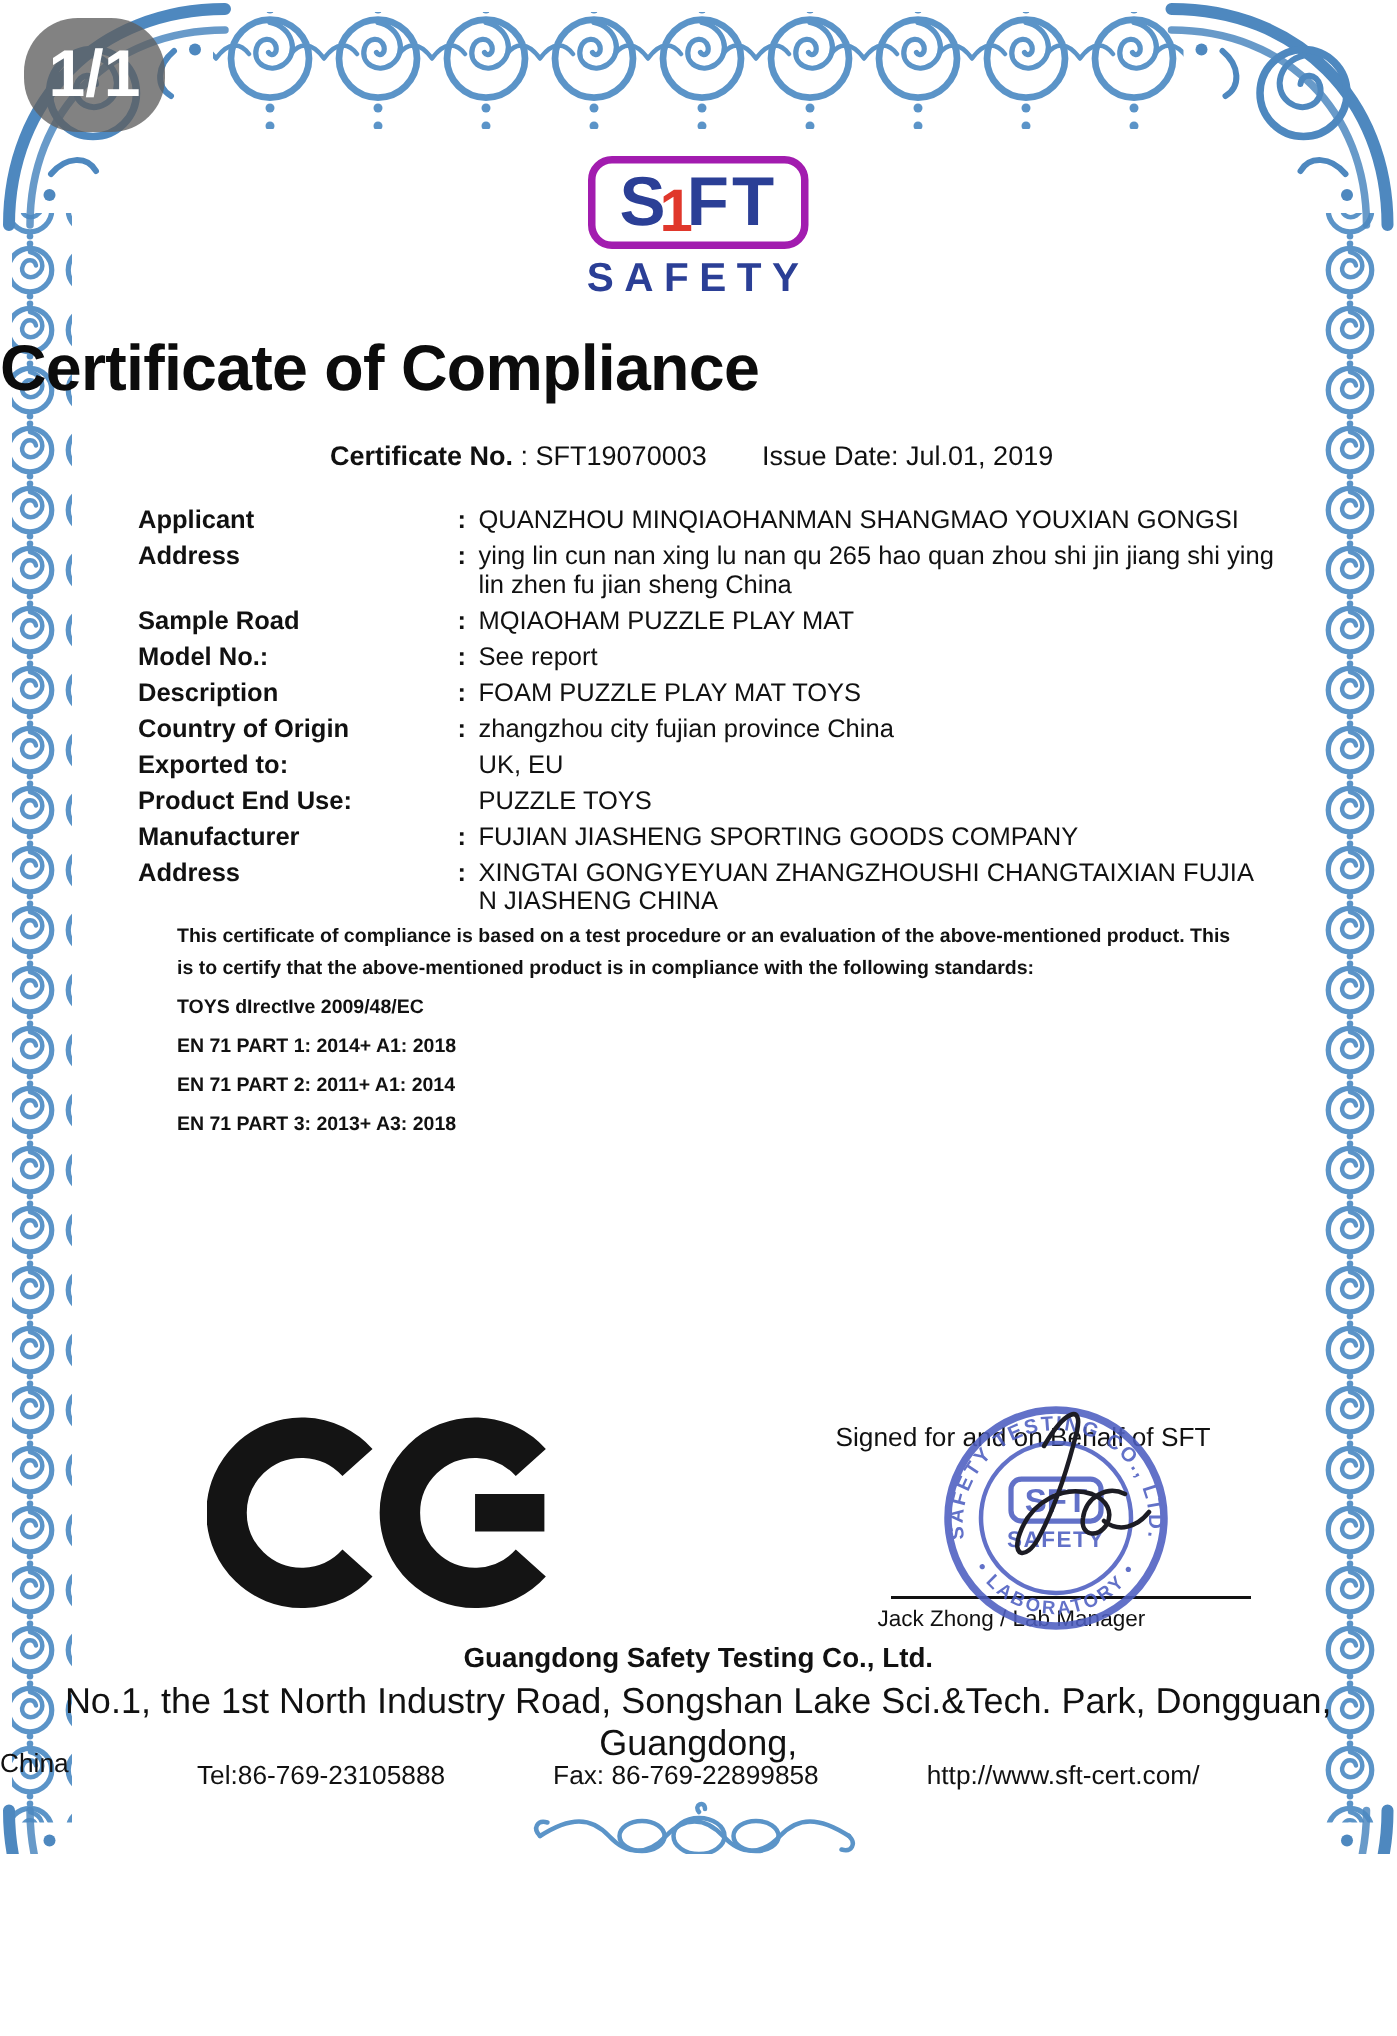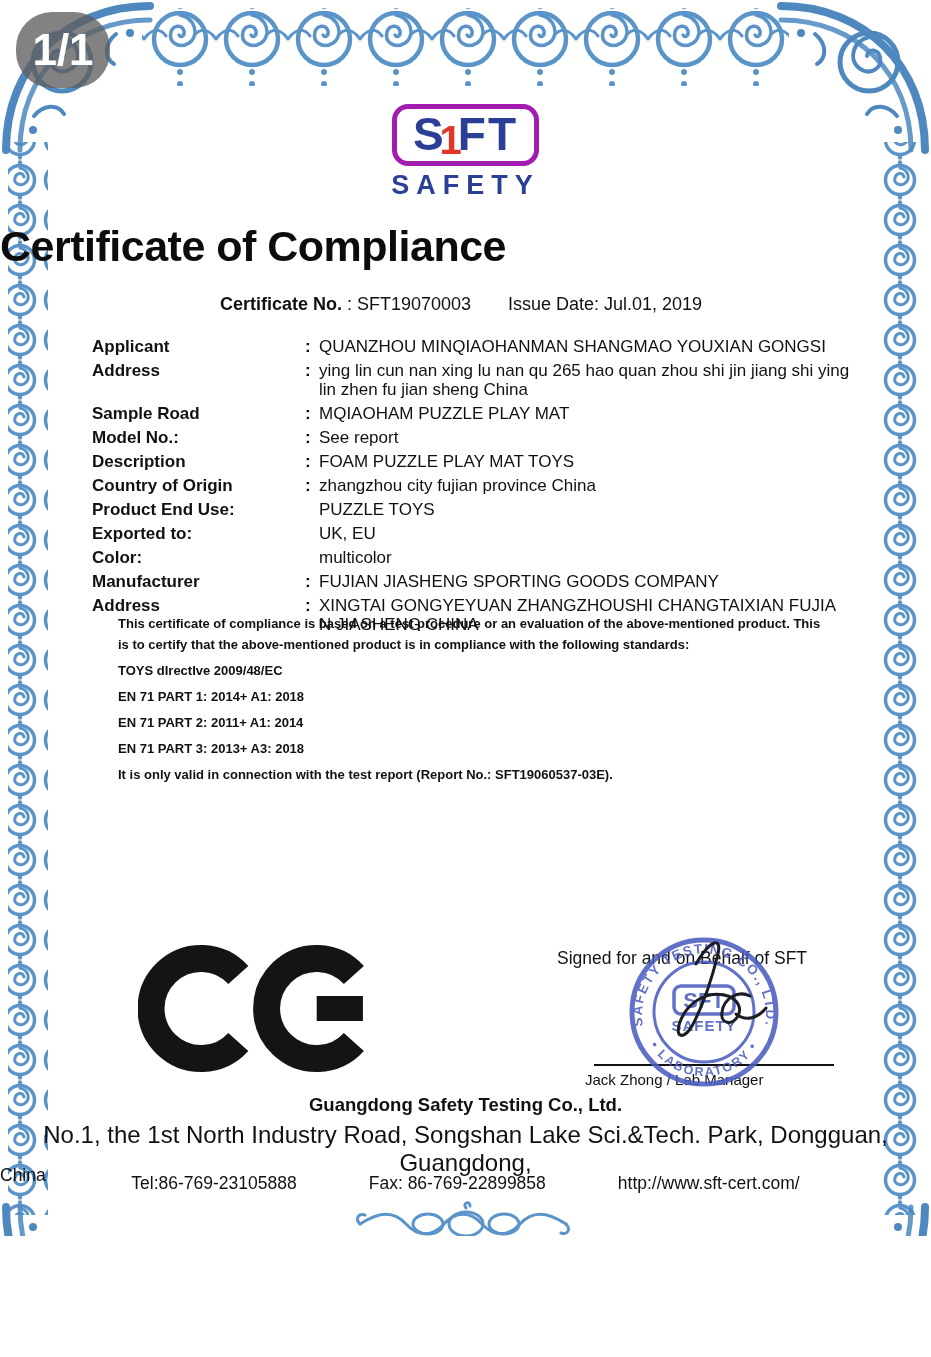--- a/index.html
+++ b/index.html
@@ -149,53 +149,47 @@
         <span class="dlabel">Description</span>
         <span class="dsep">:</span>
         <span class="dvalue">FOAM PUZZLE PLAY MAT TOYS</span>
       </div>
     <div class="drow">
         <span class="dlabel">Country of Origin</span>
         <span class="dsep">:</span>
         <span class="dvalue">zhangzhou city fujian province China</span>
       </div>
     <div class="drow">
+        <span class="dlabel">Exported to:</span>
+        <span class="dsep"></span>
+        <span class="dvalue">UK, EU</span>
+      </div>
+    <div class="drow">
         <span class="dlabel">Product End Use:</span>
         <span class="dsep"></span>
         <span class="dvalue">PUZZLE TOYS</span>
-      </div>
-    <div class="drow">
-        <span class="dlabel">Exported to:</span>
-        <span class="dsep"></span>
-        <span class="dvalue">UK, EU</span>
-      </div>
-    <div class="drow">
-        <span class="dlabel">Color:</span>
-        <span class="dsep"></span>
-        <span class="dvalue">multicolor</span>
       </div>
     <div class="drow">
         <span class="dlabel">Manufacturer</span>
         <span class="dsep">:</span>
         <span class="dvalue">FUJIAN JIASHENG SPORTING GOODS COMPANY</span>
       </div>
     <div class="drow">
         <span class="dlabel">Address</span>
         <span class="dsep">:</span>
         <span class="dvalue">XINGTAI GONGYEYUAN ZHANGZHOUSHI CHANGTAIXIAN FUJIA N JIASHENG CHINA</span>
       </div>
   </div>
 
   <div class="statement">
     <p>This certificate of compliance is based on a test procedure or an evaluation of the above-mentioned product. This is to certify that the above-mentioned product is in compliance with the following standards:</p>
     <p class="std">TOYS dIrectIve 2009/48/EC</p>
     <p class="std">EN 71 PART 1: 2014+ A1: 2018</p>
     <p class="std">EN 71 PART 2: 2011+ A1: 2014</p>
     <p class="std">EN 71 PART 3: 2013+ A3: 2018</p>
-    <p class="std">It is only valid in connection with the test report (Report No.: SFT19060537-03E).</p>
   </div>
 
   <svg class="ce" width="238" height="130" viewBox="0 0 240 135" aria-hidden="true">
     <g stroke="#141414" fill="none" stroke-width="28" stroke-linecap="butt">
       <path d="M100.6,32.2 A52,52 0 1 0 100.6,101.8"></path>
       <path d="M220.6,32.2 A52,52 0 1 0 220.6,101.8"></path>
       <path d="M182,67 L230,67" stroke-width="26"></path>
     </g>
   </svg>
 

